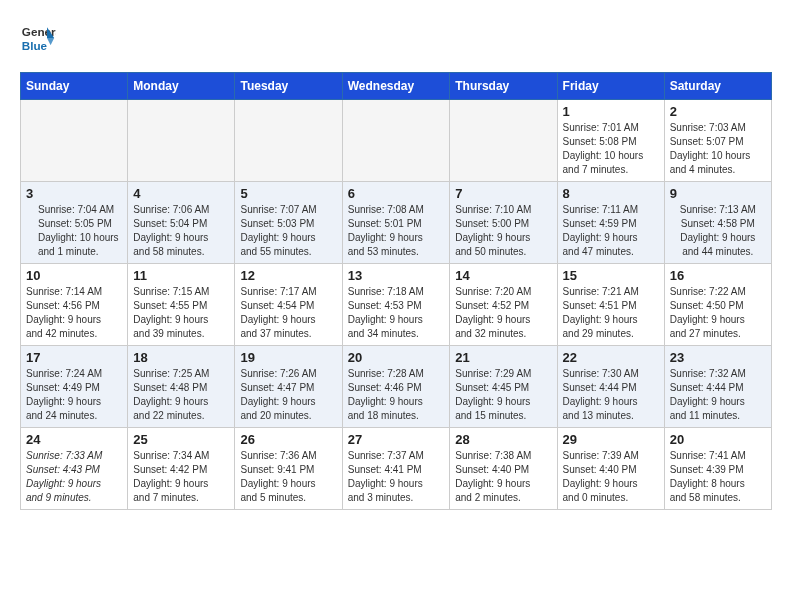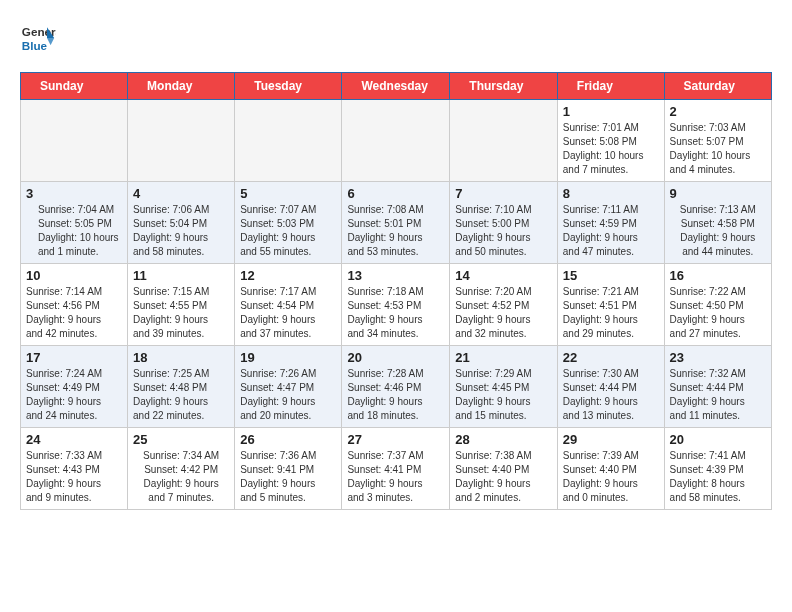--- a/index.html
+++ b/index.html
@@ -36,24 +36,24 @@
     .location-title {
       font-size: 16px;
       color: #444;
     }
     .calendar {
       width: 100%;
       border-collapse: collapse;
       font-size: 10.5px;
     }
     .calendar th {
-      background: #ef4444;
+      background: #1d4ed8;
       color: #fff;
       text-align: left;
-      padding: 6px 19px;
+      padding: 6px 5px;
       font-size: 12px;
       font-weight: bold;
       border: 1px solid #2a6aad;
     }
     .calendar td {
       border: 1px solid #ccc;
       vertical-align: top;
       padding: 4px 5px;
       width: 108px;
       min-height: 80px;
@@ -279,28 +279,28 @@
           <span class="day-num">23</span>
           <div class="day-info" style="white-space: pre-line;">Sunrise: 7:32 AM
 Sunset: 4:44 PM
 Daylight: 9 hours
 and 11 minutes.</div>
         </td>
       </tr>
       <tr>
         <td>
           <span class="day-num">24</span>
-          <div class="day-info" style="white-space: pre-line;">Sunrise: 7:33 AM
+          <div class="day-info" style="white-space: pre-line; font-style: italic;">Sunrise: 7:33 AM
 Sunset: 4:43 PM
 Daylight: 9 hours
 and 9 minutes.</div>
         </td>
         <td>
           <span class="day-num">25</span>
-          <div class="day-info" style="white-space: pre-line; text-align: center;">Sunrise: 7:34 AM
+          <div class="day-info" style="white-space: pre-line;">Sunrise: 7:34 AM
 Sunset: 4:42 PM
 Daylight: 9 hours
 and 7 minutes.</div>
         </td>
         <td>
           <span class="day-num">26</span>
           <div class="day-info" style="white-space: pre-line;">Sunrise: 7:36 AM
 Sunset: 9:41 PM
 Daylight: 9 hours
 and 5 minutes.</div>

